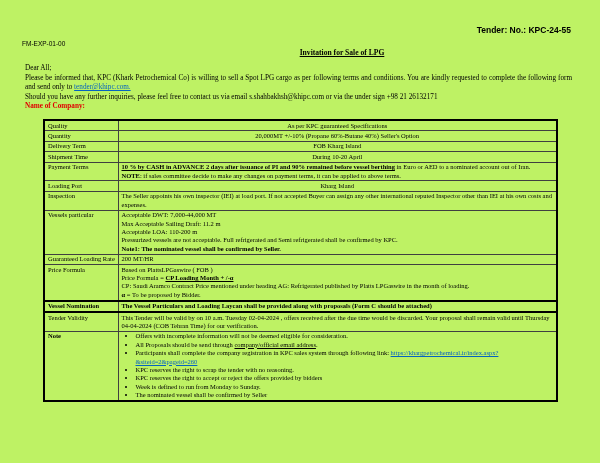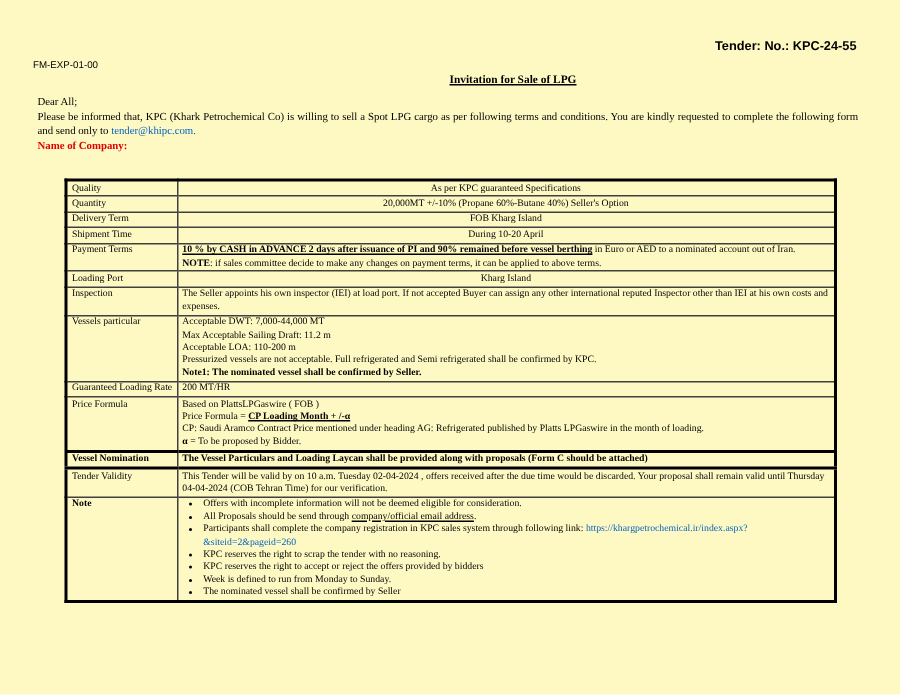--- a/index.html
+++ b/index.html
@@ -4,21 +4,21 @@
 <style>
   * { margin:0; padding:0; box-sizing:border-box; }
   html,body { background:#ffffff; }
   body {
     width:600px; height:463px;
     font-family:"Liberation Serif", serif;
     color:#000;
     position:relative;
     overflow:hidden;
   }
-  .page { position:absolute; inset:0; background:#fef9c3; }
+  .page { position:absolute; inset:0; background:#bef264; }
 
   .tender-no {
     position:absolute; top:25px; right:29px;
     font-family:"Liberation Sans", sans-serif;
     font-weight:bold; font-size:8.5px;
   }
   .form-code {
     position:absolute; top:40px; left:22px;
     font-family:"Liberation Sans", sans-serif;
     font-size:6.5px;
@@ -29,21 +29,21 @@
     font-size:7.6px;
     margin-left:42px;
   }
 
   .intro {
     position:absolute; top:64px; left:25px; right:28px;
     font-size:7.2px; line-height:9.6px; text-align:justify;
   }
   .intro p { margin:0; }
   .company-label { color:var(--red-color,#e00000); font-weight:bold; }
-  .link { color:var(--link-color,#0563c1); cursor:pointer; }
+  .link { color:var(--link-color,#0563c1); text-decoration:underline; cursor:pointer; }
   b.em { font-weight:normal; }
 
   table.doc-table {
     position:absolute; top:119px; left:43px;
     width:515px; table-layout:fixed;
     border-collapse:collapse;
     font-size:6.5px; line-height:8.4px;
     border:2px solid #000;
   }
   .doc-table td {
@@ -69,20 +69,21 @@
 
 <div class="page">
 
   <div class="tender-no">Tender: No.: KPC-24-55</div>
   <div class="form-code">FM-EXP-01-00</div>
   <div class="doc-title">Invitation for Sale of LPG</div>
 
   <div class="intro">
     <p>Dear All;</p>
     <p><span>Please be informed that, KPC (Khark Petrochemical Co) is willing to </span><b class="em">sell a Spot LPG cargo</b><span> as per following terms and conditions. You are kindly requested to complete the following form and send only to </span><a class="link">tender@khipc.com.</a></p>
+    <p><span>Should you have any further inquiries, please feel free to contact us via email </span><b class="em">s.shahbakhsh@khipc.com</b><span> or via the under sign +98 21 26132171</span></p>
     <p class="company-label">Name of Company:</p>
   </div>
 
   <table class="doc-table">
     <tbody>
         <tr>
       <td class="lbl">Quality</td>
       <td class="center">As per KPC guaranteed Specifications</td>
     </tr>
     <tr>

